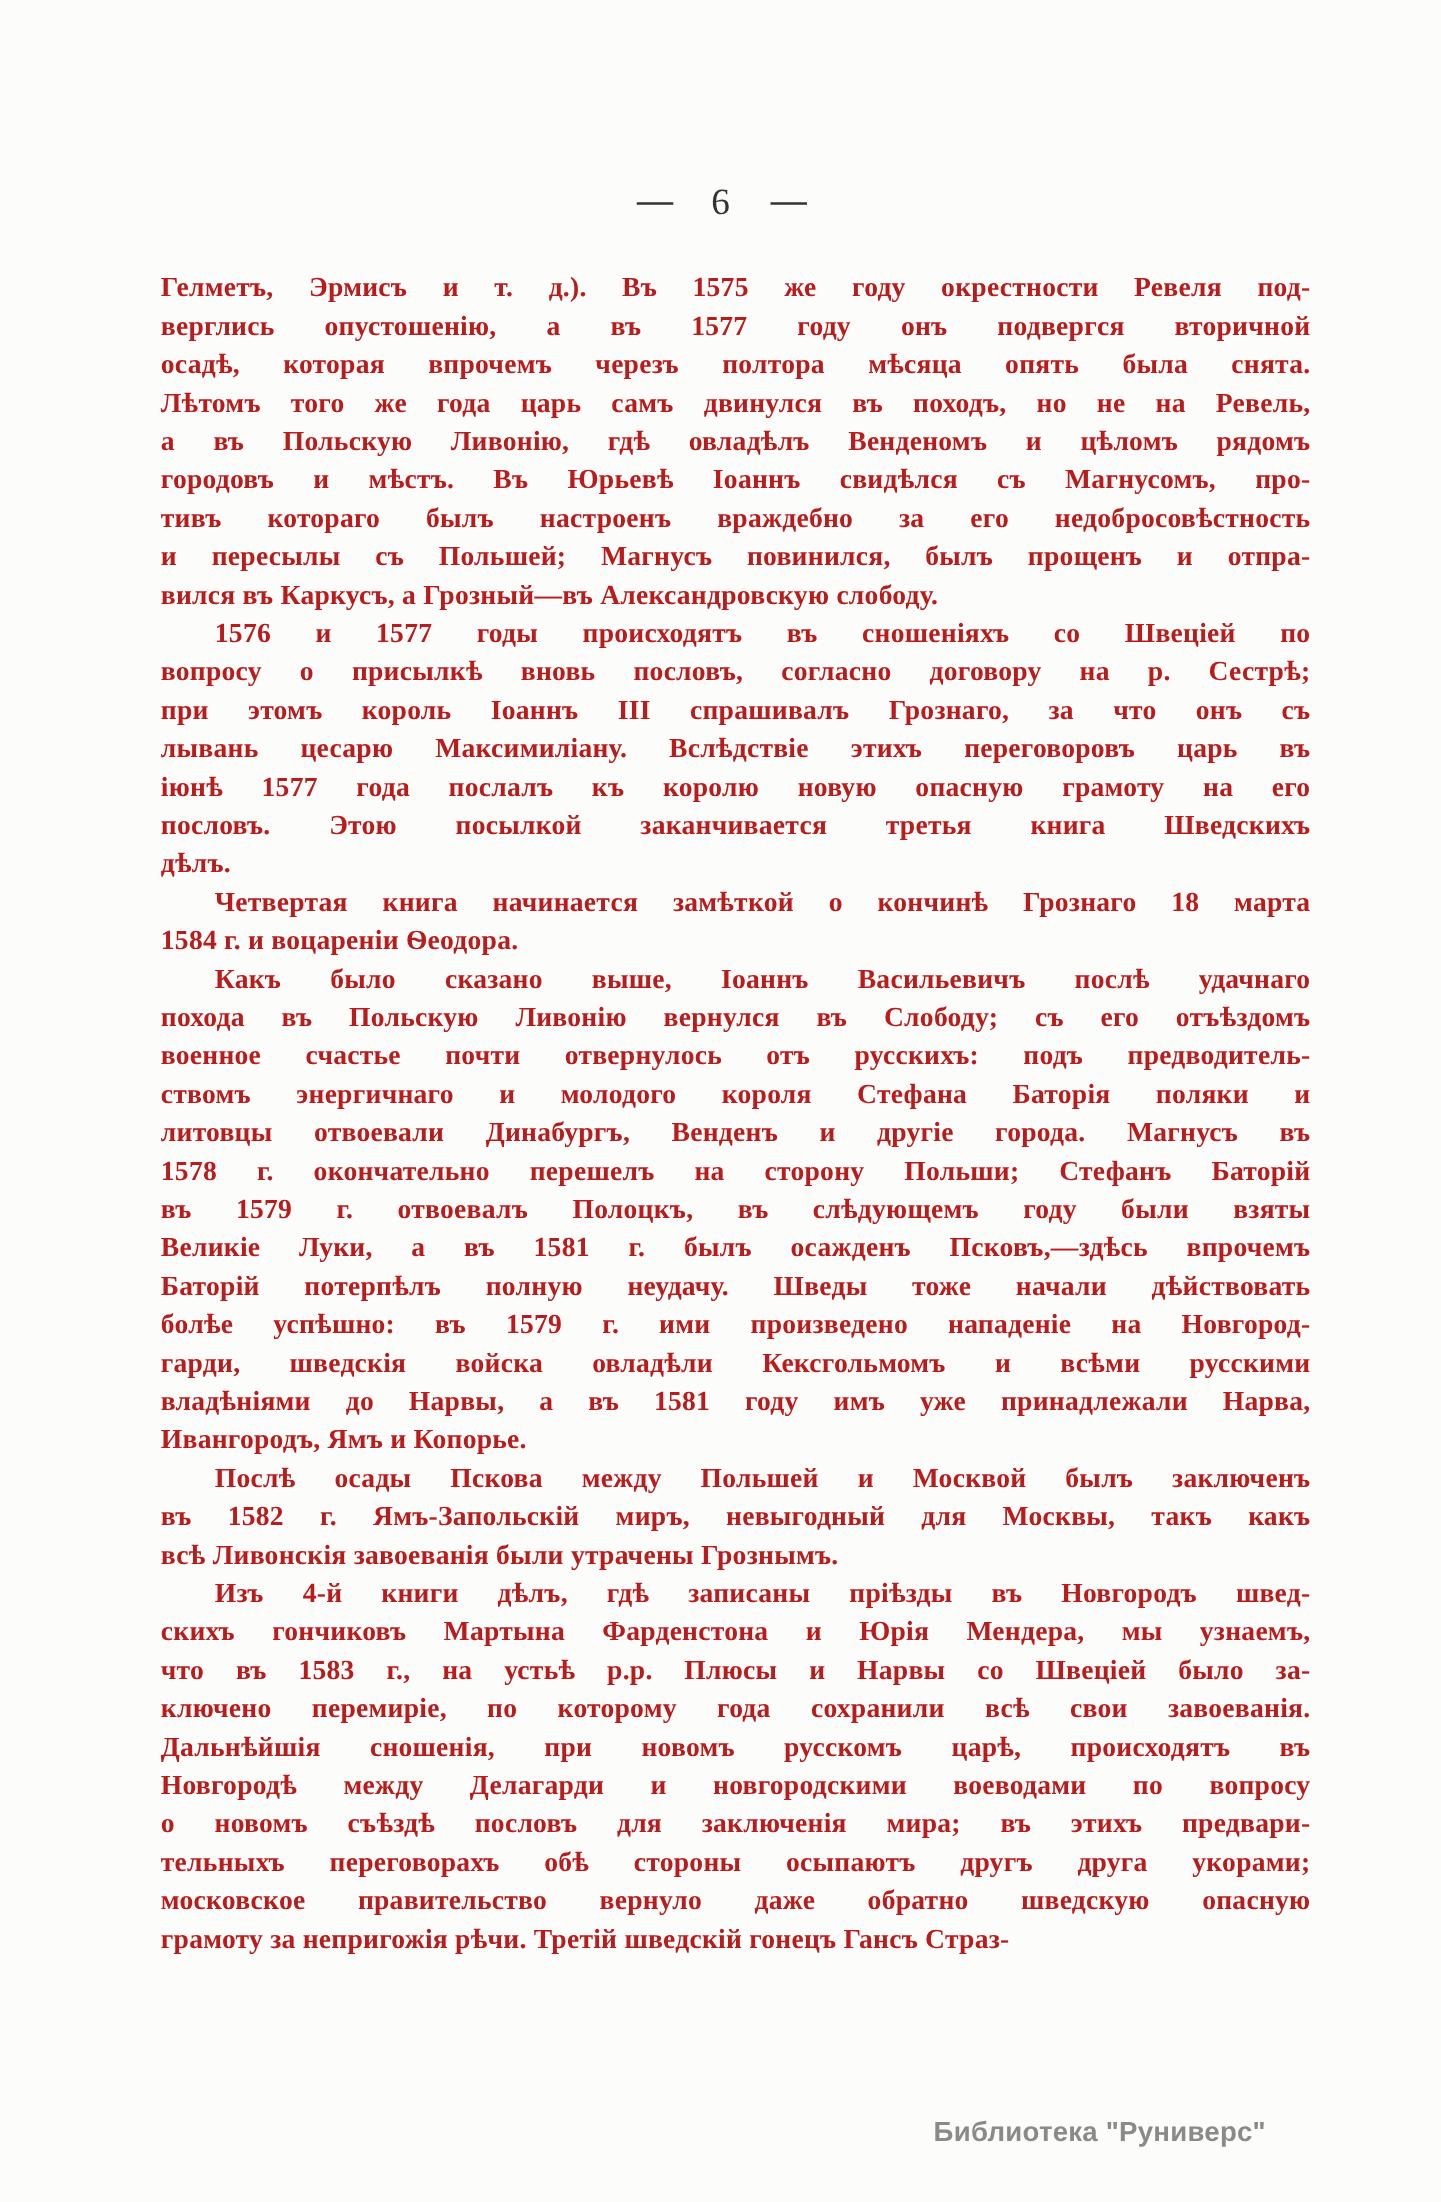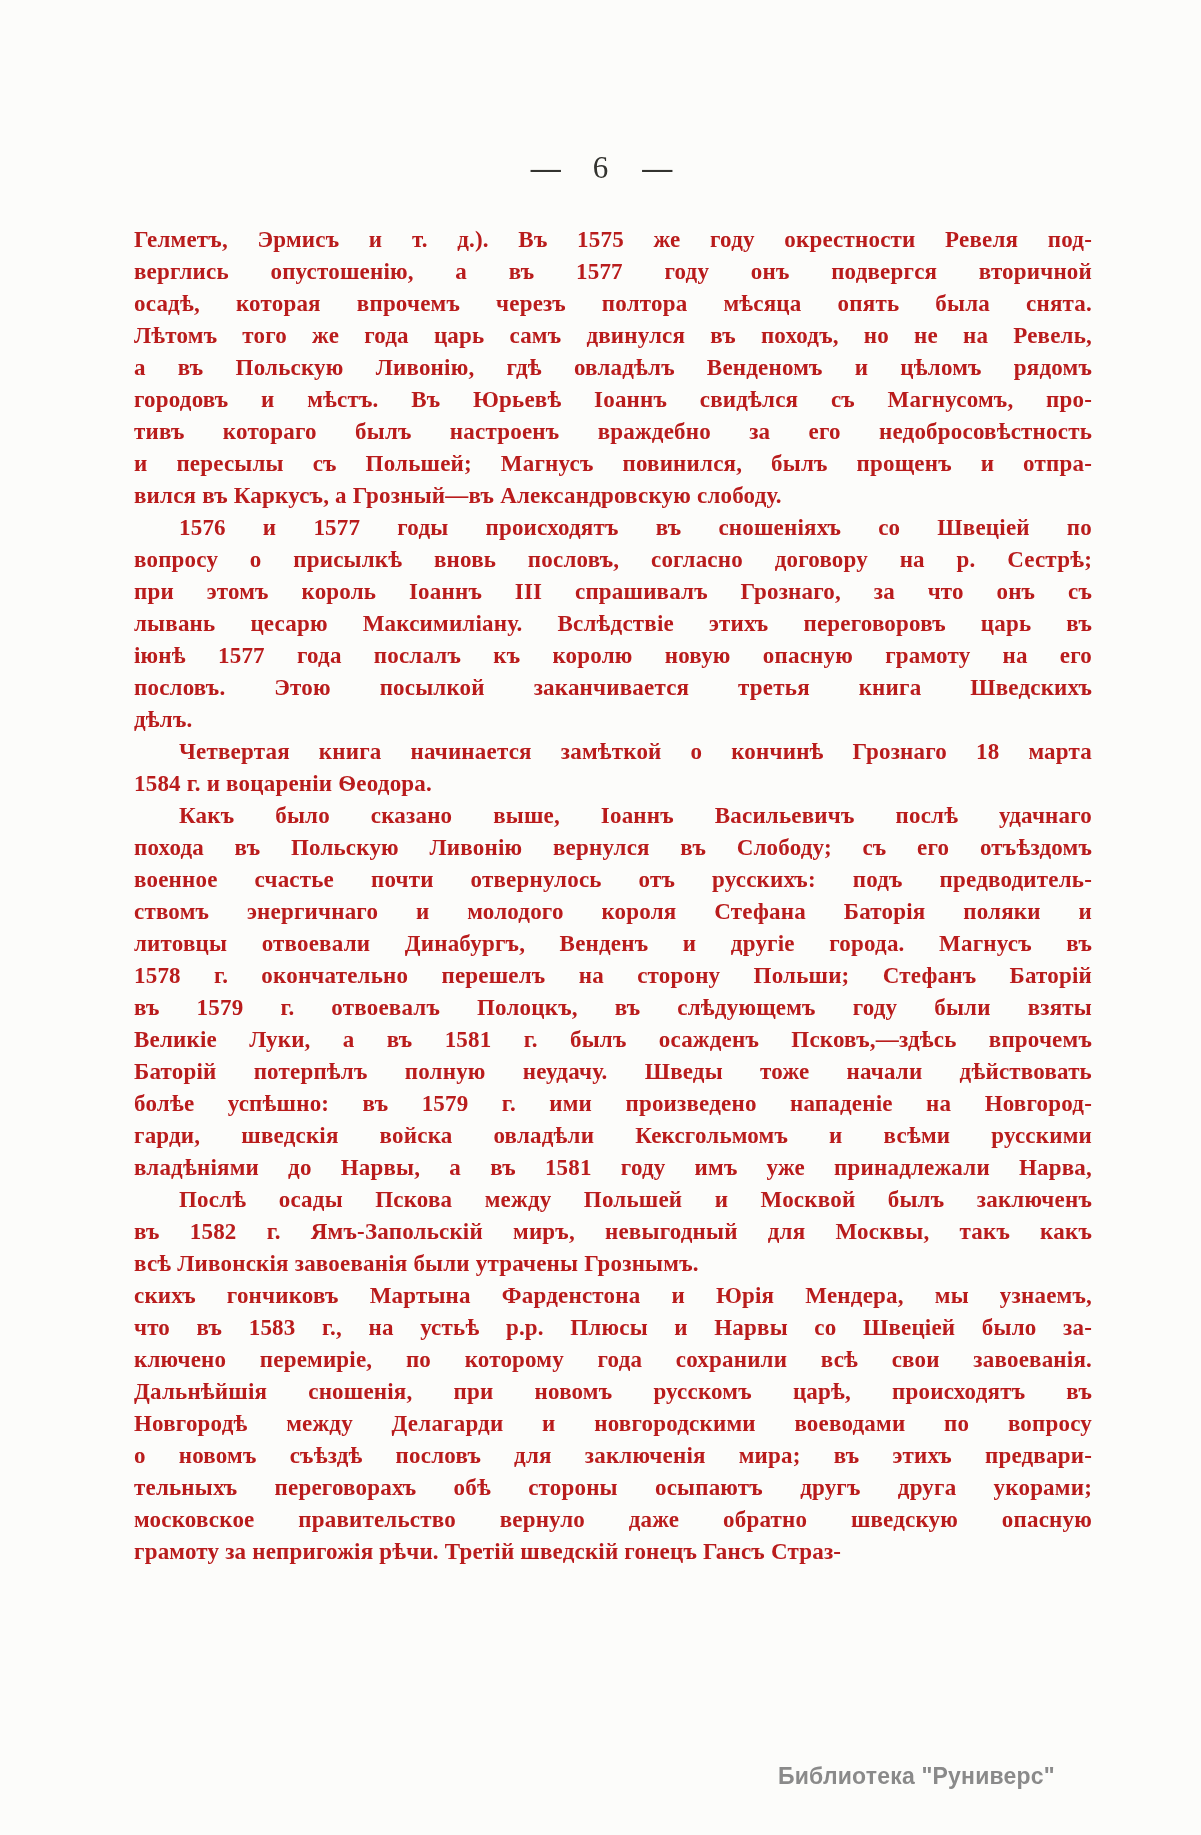--- a/index.html
+++ b/index.html
@@ -105,23 +105,25 @@
       <div class="line">военное счастье почти отвернулось отъ русскихъ: подъ предводитель-</div>
       <div class="line">ствомъ энергичнаго и молодого короля Стефана Баторія поляки и</div>
       <div class="line">литовцы отвоевали Динабургъ, Венденъ и другіе города. Магнусъ въ</div>
       <div class="line">1578 г. окончательно перешелъ на сторону Польши; Стефанъ Баторій</div>
       <div class="line">въ 1579 г. отвоевалъ Полоцкъ, въ слѣдующемъ году были взяты</div>
       <div class="line">Великіе Луки, а въ 1581 г. былъ осажденъ Псковъ,—здѣсь впрочемъ</div>
       <div class="line">Баторій потерпѣлъ полную неудачу. Шведы тоже начали дѣйствовать</div>
       <div class="line">болѣе успѣшно: въ 1579 г. ими произведено нападеніе на Новгород-</div>
       <div class="line">гарди, шведскія войска овладѣли Кексгольмомъ и всѣми русскими</div>
       <div class="line">владѣніями до Нарвы, а въ 1581 году имъ уже принадлежали Нарва,</div>
+      <div class="line para-end">Ивангородъ, Ямъ и Копорье.</div>
       <div class="line indented">Послѣ осады Пскова между Польшей и Москвой былъ заключенъ</div>
       <div class="line">въ 1582 г. Ямъ-Запольскій миръ, невыгодный для Москвы, такъ какъ</div>
       <div class="line para-end">всѣ Ливонскія завоеванія были утрачены Грознымъ.</div>
+      <div class="line indented">Изъ 4-й книги дѣлъ, гдѣ записаны пріѣзды въ Новгородъ швед-</div>
       <div class="line">скихъ гончиковъ Мартына Фарденстона и Юрія Мендера, мы узнаемъ,</div>
       <div class="line">что въ 1583 г., на устьѣ р.р. Плюсы и Нарвы со Швеціей было за-</div>
       <div class="line">ключено перемиріе, по которому года сохранили всѣ свои завоеванія.</div>
       <div class="line">Дальнѣйшія сношенія, при новомъ русскомъ царѣ, происходятъ въ</div>
       <div class="line">Новгородѣ между Делагарди и новгородскими воеводами по вопросу</div>
       <div class="line">о новомъ съѣздѣ пословъ для заключенія мира; въ этихъ предвари-</div>
       <div class="line">тельныхъ переговорахъ обѣ стороны осыпаютъ другъ друга укорами;</div>
       <div class="line">московское правительство вернуло даже обратно шведскую опасную</div>
       <div class="line para-end">грамоту за непригожія рѣчи. Третій шведскій гонецъ Гансъ Страз-</div>
     </div>

